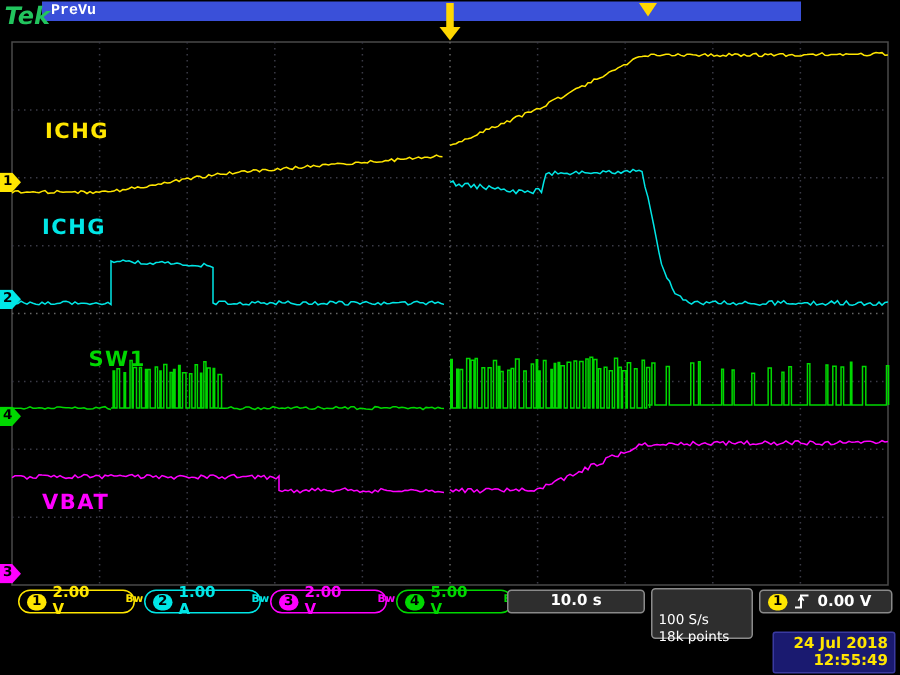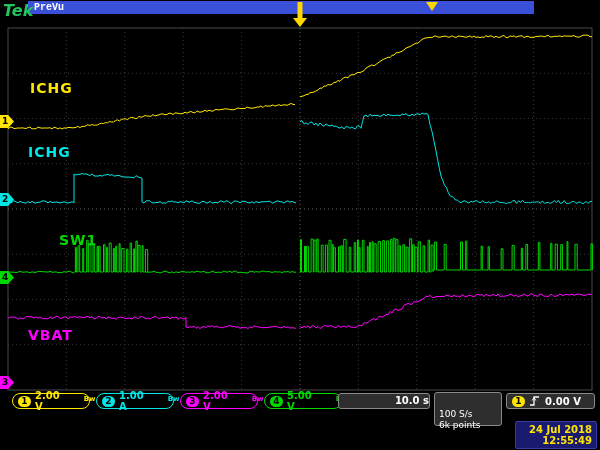--- a/index.html
+++ b/index.html
@@ -18,21 +18,21 @@
              padding-left:2px;box-sizing:border-box;}
   .pill{position:absolute;top:393px;height:16px;display:flex;align-items:center;gap:4px;
         padding:0 5px;border:1px solid #888;border-radius:8px;font-size:10px;font-weight:bold;
         box-sizing:border-box;background:#000;z-index:4;}
   .badge{display:inline-block;min-width:13px;height:11px;border-radius:6px;background:#888;
          color:#000;font-size:9px;font-weight:bold;text-align:center;line-height:11px;}
   .bw{font-size:7px;margin-top:-5px;font-weight:bold;padding-left:20px;}
   .box{position:absolute;background:#2e2e2e;border:1px solid #8a8a8a;border-radius:3px;
        color:#fff;box-sizing:border-box;z-index:4;}
   .timebase{left:338px;top:393px;width:92px;height:16px;font-size:10px;line-height:14px;
-            text-align:right;font-weight:bold;}
+            text-align:center;font-weight:bold;}
   .acq{left:434px;top:392px;width:68px;height:26px;font-size:9px;line-height:11px;
        padding:16px 4px;}
   .trig{left:506px;top:393px;width:89px;height:16px;display:flex;align-items:center;gap:4px;
         padding:0 5px;font-size:10px;font-weight:bold;}
   .slope{width:12px;height:12px;}
   .datetime{position:absolute;right:3px;bottom:1px;width:72px;padding:2px 4px;font-size:10px;
             font-weight:bold;text-align:right;line-height:11px;border-radius:2px;z-index:4;
             border:1px solid #3a3aa0;}
 </style>
 </head>
@@ -97,21 +97,21 @@
   <div class="pill" id="pill3" style="left: 264px; width: 78px; border-color: rgb(0, 216, 0); color: rgb(0, 216, 0);">
     <span class="badge" style="background: rgb(0, 216, 0);">4</span>
     <span class="val">5.00 V</span>
     <span class="bw">Bw</span>
   </div>
 
   <div class="box timebase">10.0 s</div>
 
   <div class="box acq">
     <div>100 S/s</div>
-    <div>6k points</div>
+    <div>18k points</div>
   </div>
 
   <div class="box trig">
     <span class="badge" id="trigbadge" style="background: rgb(255, 230, 0);">1</span>
     <svg class="slope" viewBox="0 0 12 12">
       <polyline points="1,10 5,10 5,2 10,2" fill="none" stroke="#ffffff" stroke-width="1.3"></polyline>
       <polyline points="3.2,5.5 5,2.6 6.8,5.5" fill="none" stroke="#ffffff" stroke-width="1"></polyline>
     </svg>
     <span>0.00 V</span>
   </div>

